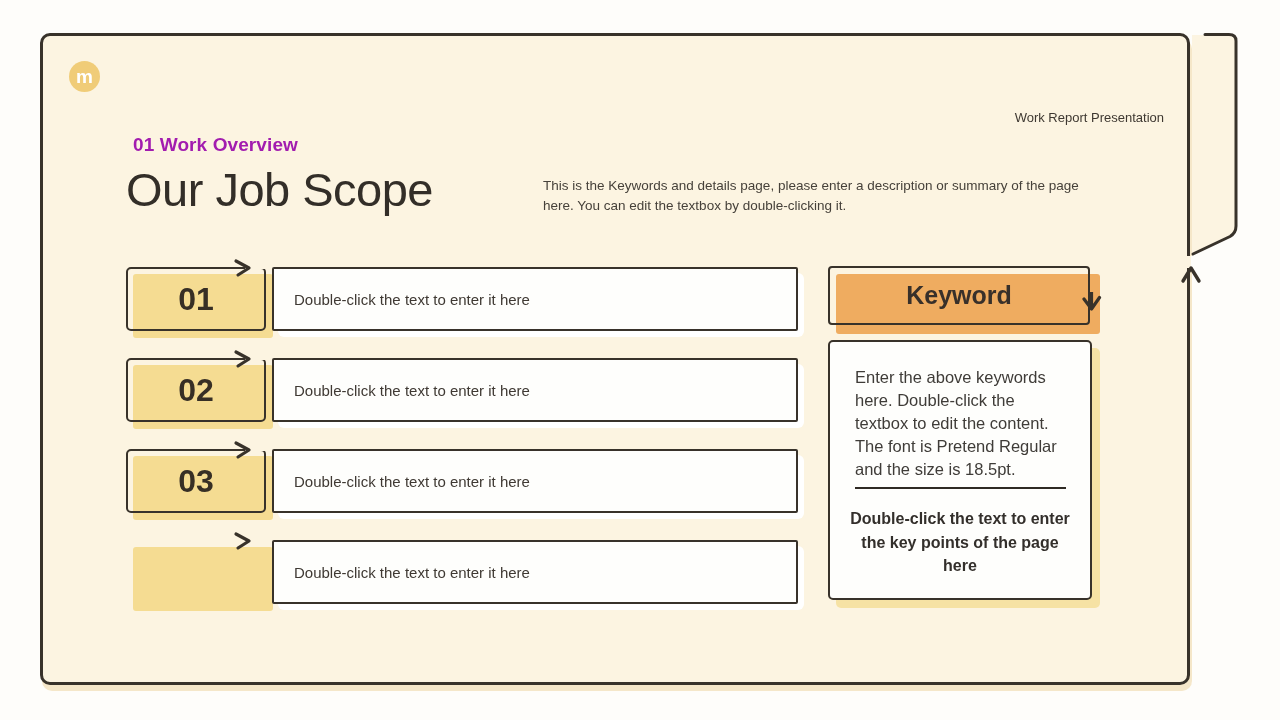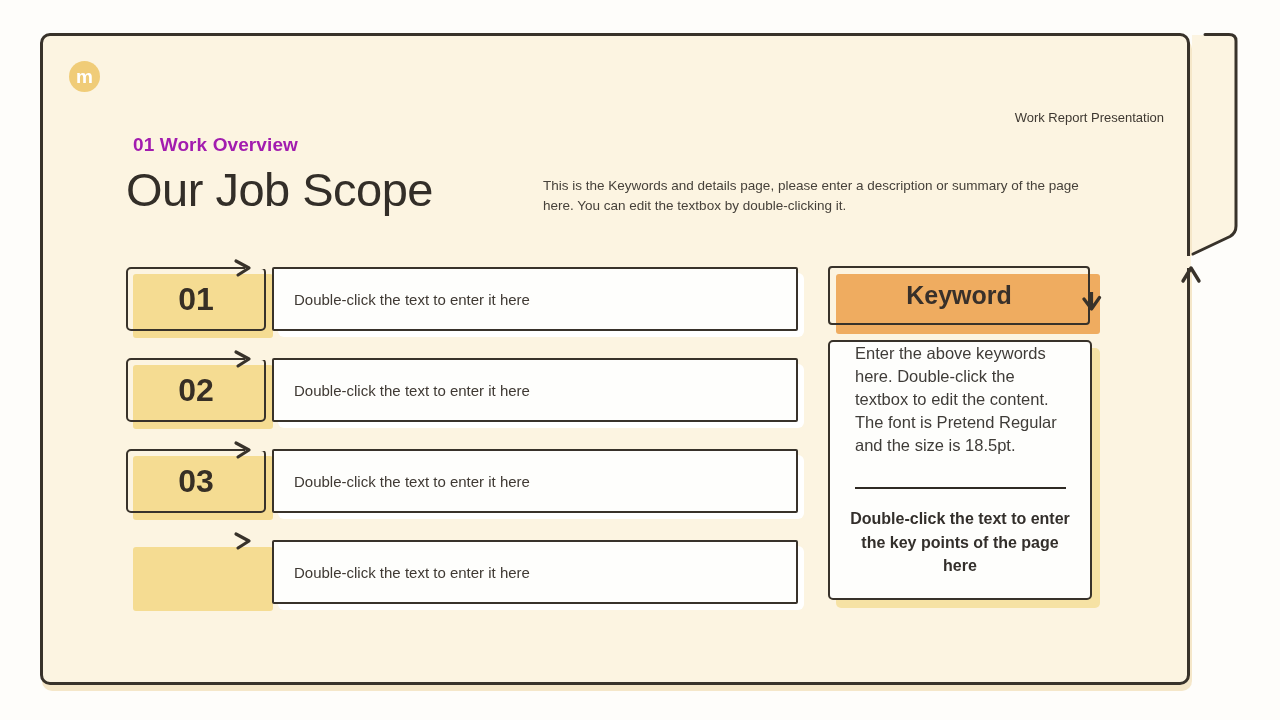--- a/index.html
+++ b/index.html
@@ -90,21 +90,21 @@
 
   .kw-body-shadow {
     position:absolute; left:836px; top:348px; width:264px; height:260px;
     background:#F6E2A4; border-radius:5px;
   }
   .kw-body {
     position:absolute; left:828px; top:340px; width:264px; height:260px;
     background:#FEFEFC; border:2.5px solid #38322A; border-radius:5px;
   }
   .kw-paragraph {
-    position:absolute; left:855px; top:342px; width:215px;
+    position:absolute; left:855px; top:366px; width:215px;
     font-size:16.5px; line-height:23px; color:#3F3C38;
   }
   .kw-divider {
     position:absolute; left:855px; top:487px; width:211px; height:0;
     border-top:2.5px solid #2F2A24;
   }
   .kw-footer {
     position:absolute; left:846px; top:507px; width:228px;
     font-size:16px; line-height:23.5px; font-weight:700;
     color:#332F2B; text-align:center;

